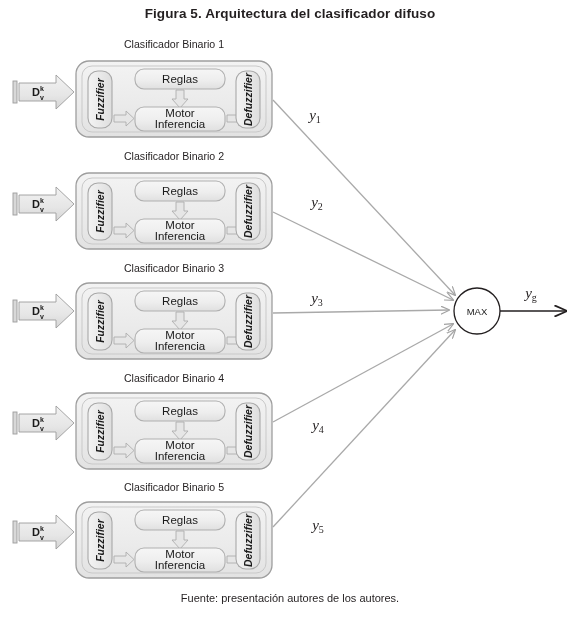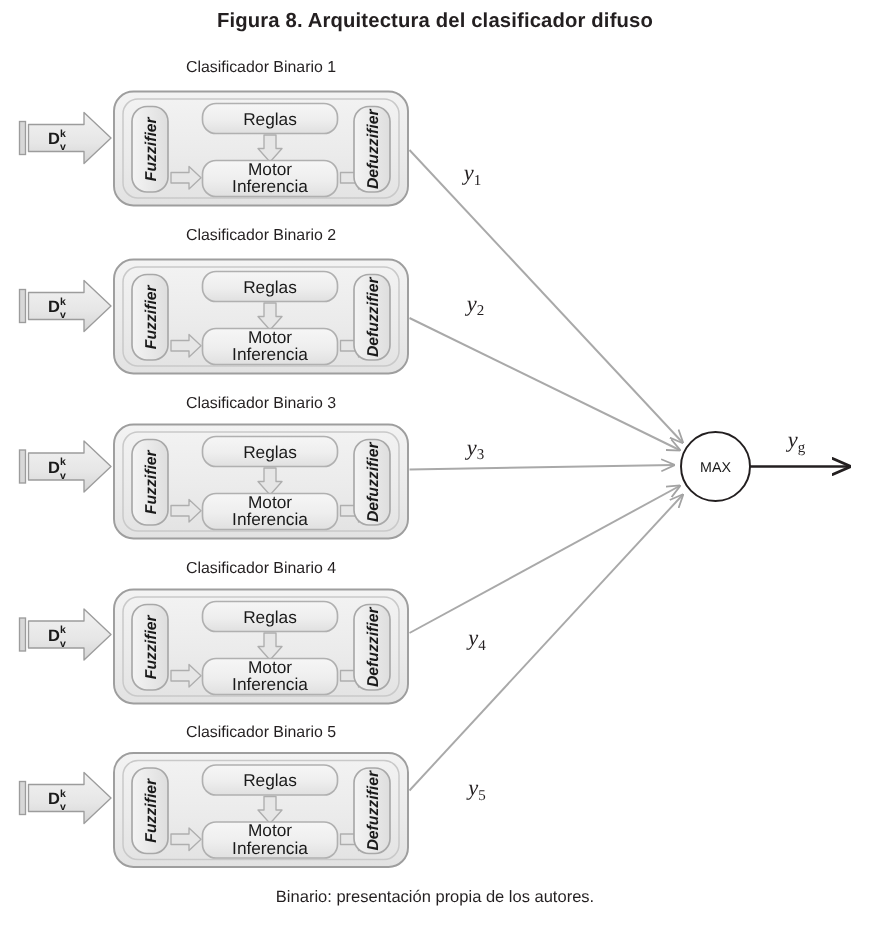--- a/index.html
+++ b/index.html
@@ -97,21 +97,21 @@
     font-size: 9.5px;
     fill: #1a1a1a;
     text-anchor: middle;
   }
 </style>
 </head>
 <body>
 
 <div id="figure-root">
 
-  <div class="fig-title">Figura 8. Arquitectura del clasificador difuso</div>
+  <div class="fig-title">Figura 5. Arquitectura del clasificador difuso</div>
 
   <svg class="canvas" viewBox="0 0 580 618">
     <defs>
       <linearGradient id="gradOuter" x1="0" y1="0" x2="0" y2="1">
         <stop offset="0%" stop-color="#f3f3f3"></stop>
         <stop offset="55%" stop-color="#ebebeb"></stop>
         <stop offset="100%" stop-color="#e2e2e2"></stop>
       </linearGradient>
       <linearGradient id="gradInner" x1="0" y1="0" x2="1" y2="0">
         <stop offset="0%" stop-color="#f4f4f4"></stop>
@@ -309,15 +309,15 @@
 
     <g>
       <circle cx="477" cy="311" r="23" fill="#ffffff" stroke="#231f20" stroke-width="1.3"></circle>
       <text class="max-label" x="477" y="314.5">MAX</text>
       <line x1="500" y1="311" x2="566" y2="311" stroke="#231f20" stroke-width="1.6" marker-end="url(#arrowBlack)"></line>
       <text class="y-label" x="531" y="298"><tspan>y</tspan><tspan class="y-sub" dy="3">g</tspan></text>
     </g>
 
   </svg>
 
-  <div class="fig-source">Binario: presentación propia de los autores.</div>
+  <div class="fig-source">Fuente: presentación autores de los autores.</div>
 
 </div>
 
 </body></html>

